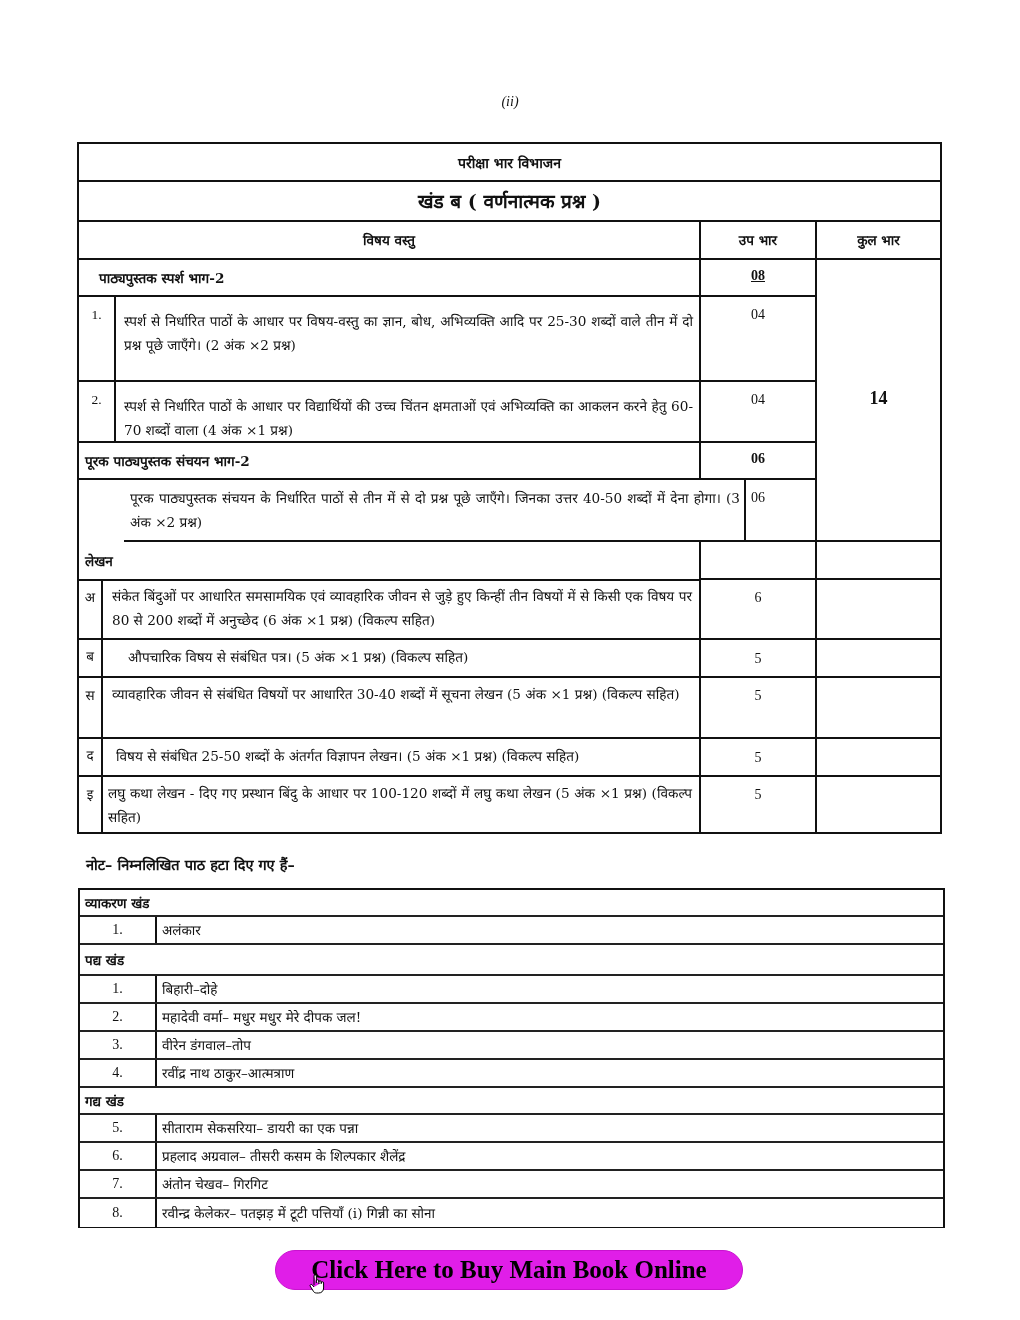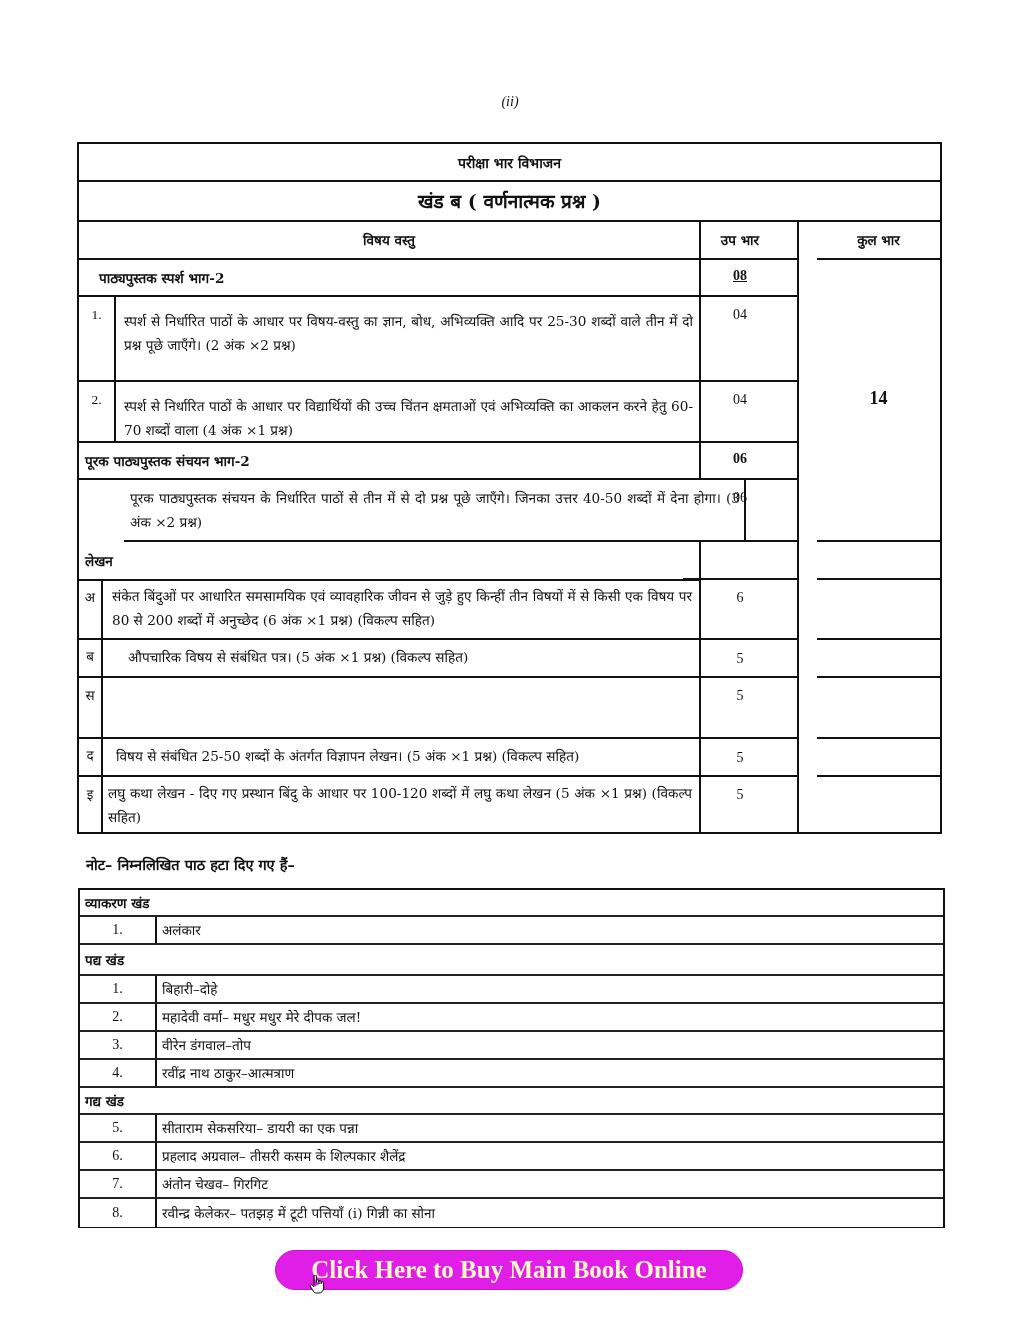--- a/index.html
+++ b/index.html
@@ -12,21 +12,21 @@
   }
 
   
   .t1 { position: absolute; left: 77px; top: 142px; width: 865px; border: 2px solid #111; }
   .t1 .row { position: absolute; left: 0; border-bottom: 2px solid #111; }
   .t1 .hdr { width: 861px; display: flex; align-items: center; justify-content: center; }
   .hdr1 { top: 0; height: 38px; font-size: 14px; font-weight: bold; }
   .hdr2 { top: 38px; height: 40px; font-size: 19px; font-weight: bold; }
 
   .cell { position: absolute; border-right: 2px solid #111; border-bottom: 2px solid #111; }
-  .c-sub { left: 604px; width: 116px; border-right: 2px solid #111; text-align: center; font-family: "Liberation Serif", serif; font-size: 14px; }
+  .c-sub { left: 622px; width: 116px; border-right: 2px solid #111; text-align: center; font-family: "Liberation Serif", serif; font-size: 14px; }
   .c-tot { left: 738px; width: 123px; border-right: none; text-align: center; }
   .c-main { left: 0; width: 622px; }
 
   .txt { font-size: 13.6px; line-height: 24px; text-align: justify; }
   .bold { font-weight: bold; }
   .num { font-family: "Liberation Serif", serif; }
 
   .idx-col { position: absolute; left: 0; top: 0; height: 100%; border-right: 2px solid #111; text-align: center; font-size: 13.5px; }
   .body-col { position: absolute; top: 0; padding-top: 12px; padding-right: 6px; }
 
@@ -39,21 +39,21 @@
   .t2 .sect { height: 27px; padding-left: 5px; font-weight: bold; }
   .t2 .sect.tall { height: 31px; }
   .t2 .item { height: 28px; }
   .t2 .item .n { width: 77px; height: 100%; border-right: 2px solid #111; display: flex; align-items: center; justify-content: center; font-family: "Liberation Serif", serif; font-size: 14px; }
   .t2 .item .l { padding-left: 5px; }
 
   
   .buy {
     position: absolute; left: 275px; top: 1250px; width: 468px; height: 40px;
     background: #e01ee8; border-radius: 20px; border: 1px solid #c912cf;
-    color: #fef9c3; font-family: "Liberation Serif", serif; font-weight: bold; font-size: 25px;
+    color: #000000; font-family: "Liberation Serif", serif; font-weight: bold; font-size: 25px;
     display: flex; align-items: center; justify-content: center; cursor: pointer;
   }
   .cursor { position: absolute; left: 309px; top: 1275px; width: 16px; height: 20px; }
 </style>
 </head>
 <body>
 
 <div class="page-num">(ii)</div>
 
 <div class="t1" style="height:692px;">
@@ -100,20 +100,21 @@
 
   <div class="cell c-main" style="top:496px;height:38px;">
     <div class="idx-col" style="width:24px;padding-top:7px;">ब</div>
     <div class="body-col txt" style="left:49px;width:586px;padding-top:5px;">औपचारिक विषय से संबंधित पत्र। (5 अंक ×1 प्रश्न) (विकल्प सहित)</div>
   </div>
   <div class="cell c-sub" style="top:496px;height:38px;padding-top:11px;">5</div>
   <div class="cell c-tot" style="top:496px;height:38px;"></div>
 
   <div class="cell c-main" style="top:534px;height:61px;">
     <div class="idx-col" style="width:24px;padding-top:8px;">स</div>
+    <div class="body-col txt" style="left:33px;width:586px;padding-top:4px;">व्यावहारिक जीवन से संबंधित विषयों पर आधारित 30-40 शब्दों में सूचना लेखन (5 अंक ×1 प्रश्न) (विकल्प सहित)</div>
   </div>
   <div class="cell c-sub" style="top:534px;height:61px;padding-top:10px;">5</div>
   <div class="cell c-tot" style="top:534px;height:61px;"></div>
 
   <div class="cell c-main" style="top:595px;height:38px;">
     <div class="idx-col" style="width:24px;padding-top:7px;">द</div>
     <div class="body-col txt" style="left:37px;width:582px;padding-top:5px;">विषय से संबंधित 25-50 शब्दों के अंतर्गत विज्ञापन लेखन। (5 अंक ×1 प्रश्न) (विकल्प सहित)</div>
   </div>
   <div class="cell c-sub" style="top:595px;height:38px;padding-top:11px;">5</div>
   <div class="cell c-tot" style="top:595px;height:38px;"></div>

